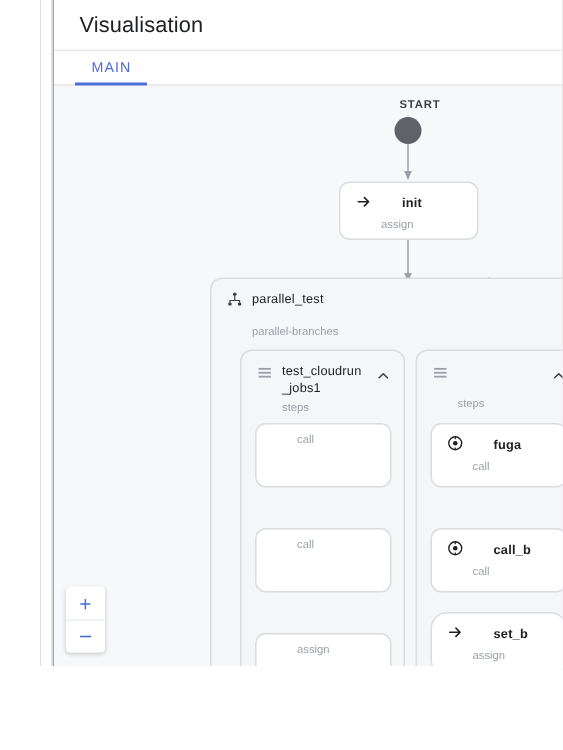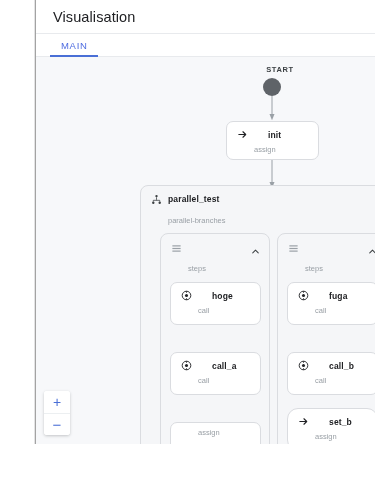--- a/index.html
+++ b/index.html
@@ -156,21 +156,21 @@
     z-index: 2;
   }
   .group-head {
     display: flex;
     align-items: flex-start;
     gap: 6px;
     padding: 8px 0 0 10px;
   }
   .group-title {
     font-size: 8.5px;
-    font-weight: bold;
+    font-weight: normal;
     color: #202124;
     letter-spacing: 0.15px;
     line-height: 11px;
     max-width: 78px;
     word-break: break-all;
   }
   .group-sub {
     padding-left: 27px;
     padding-top: 3px;
     font-size: 7.5px;
@@ -297,20 +297,21 @@
 
       <div class="group-inner" style="left:124px; top:176px; width:110px; height:252px;">
         <div class="group-head">
           <span class="ic" style="margin-top:1px;">
             <svg width="11" height="11" viewBox="0 0 24 24">
               <rect x="3" y="5" width="18" height="2.6" fill="#9aa0a6"></rect>
               <rect x="3" y="10.7" width="18" height="2.6" fill="#9aa0a6"></rect>
               <rect x="3" y="16.4" width="18" height="2.6" fill="#9aa0a6"></rect>
             </svg>
           </span>
+          <span class="group-title">test_cloudrun_jobs1</span>
           <span class="chev" style="margin-right:8px;">
             <svg width="11" height="11" viewBox="0 0 24 24">
                 <path d="M6 15l6-6 6 6" stroke="#3c4043" stroke-width="2.2" fill="none" stroke-linecap="round" stroke-linejoin="round"></path>
               </svg>
           </span>
         </div>
         <div class="group-sub">steps</div>
       </div>
 
       <div class="group-inner" style="left:241px; top:176px; width:110px; height:252px;">
@@ -325,70 +326,50 @@
           <span class="chev" style="margin-right:8px;">
             <svg width="11" height="11" viewBox="0 0 24 24">
                 <path d="M6 15l6-6 6 6" stroke="#3c4043" stroke-width="2.2" fill="none" stroke-linecap="round" stroke-linejoin="round"></path>
               </svg>
           </span>
         </div>
         <div class="group-sub">steps</div>
       </div>
 
       <div class="node" style="left:134px; top:225px; width:91px; height:43px;">
+        <div class="node-sub">call</div>
+      </div>
+
+      <div class="node" style="left:251px; top:225px; width:91px; height:43px;">
         <div class="node-row">
           <span class="ic">
             <svg width="11" height="11" viewBox="0 0 24 24">
               <circle cx="12" cy="12" r="9.4" fill="none" stroke="#202124" stroke-width="2"></circle>
               <circle cx="12" cy="12" r="3.3" fill="#202124"></circle>
               <path d="M12 2.6v3.4M12 18v3.4" stroke="#202124" stroke-width="1.8"></path>
             </svg>
           </span>
-          <span class="node-title">hoge</span>
+          <span class="node-title">fuga</span>
         </div>
         <div class="node-sub">call</div>
       </div>
 
-      <div class="node" style="left:251px; top:225px; width:91px; height:43px;">
+      <div class="node" style="left:134px; top:295px; width:91px; height:43px;">
+        <div class="node-sub">call</div>
+      </div>
+
+      <div class="node" style="left:251px; top:295px; width:91px; height:43px;">
         <div class="node-row">
           <span class="ic">
             <svg width="11" height="11" viewBox="0 0 24 24">
               <circle cx="12" cy="12" r="9.4" fill="none" stroke="#202124" stroke-width="2"></circle>
               <circle cx="12" cy="12" r="3.3" fill="#202124"></circle>
               <path d="M12 2.6v3.4M12 18v3.4" stroke="#202124" stroke-width="1.8"></path>
             </svg>
           </span>
-          <span class="node-title">fuga</span>
-        </div>
-        <div class="node-sub">call</div>
-      </div>
-
-      <div class="node" style="left:134px; top:295px; width:91px; height:43px;">
-        <div class="node-row">
-          <span class="ic">
-            <svg width="11" height="11" viewBox="0 0 24 24">
-              <circle cx="12" cy="12" r="9.4" fill="none" stroke="#202124" stroke-width="2"></circle>
-              <circle cx="12" cy="12" r="3.3" fill="#202124"></circle>
-              <path d="M12 2.6v3.4M12 18v3.4" stroke="#202124" stroke-width="1.8"></path>
-            </svg>
-          </span>
-          <span class="node-title">call_a</span>
-        </div>
-        <div class="node-sub">call</div>
-      </div>
-
-      <div class="node" style="left:251px; top:295px; width:91px; height:43px;">
-        <div class="node-row">
-          <span class="ic">
-            <svg width="11" height="11" viewBox="0 0 24 24">
-              <circle cx="12" cy="12" r="9.4" fill="none" stroke="#202124" stroke-width="2"></circle>
-              <circle cx="12" cy="12" r="3.3" fill="#202124"></circle>
-              <path d="M12 2.6v3.4M12 18v3.4" stroke="#202124" stroke-width="1.8"></path>
-            </svg>
-          </span>
           <span class="node-title">call_b</span>
         </div>
         <div class="node-sub">call</div>
       </div>
 
       <div class="node" style="left:134px; top:365px; width:91px; height:43px;">
         <div class="node-sub">assign</div>
       </div>
 
       <div class="node" style="left:251px; top:351px; width:91px; height:43px;border-radius:11px;">

